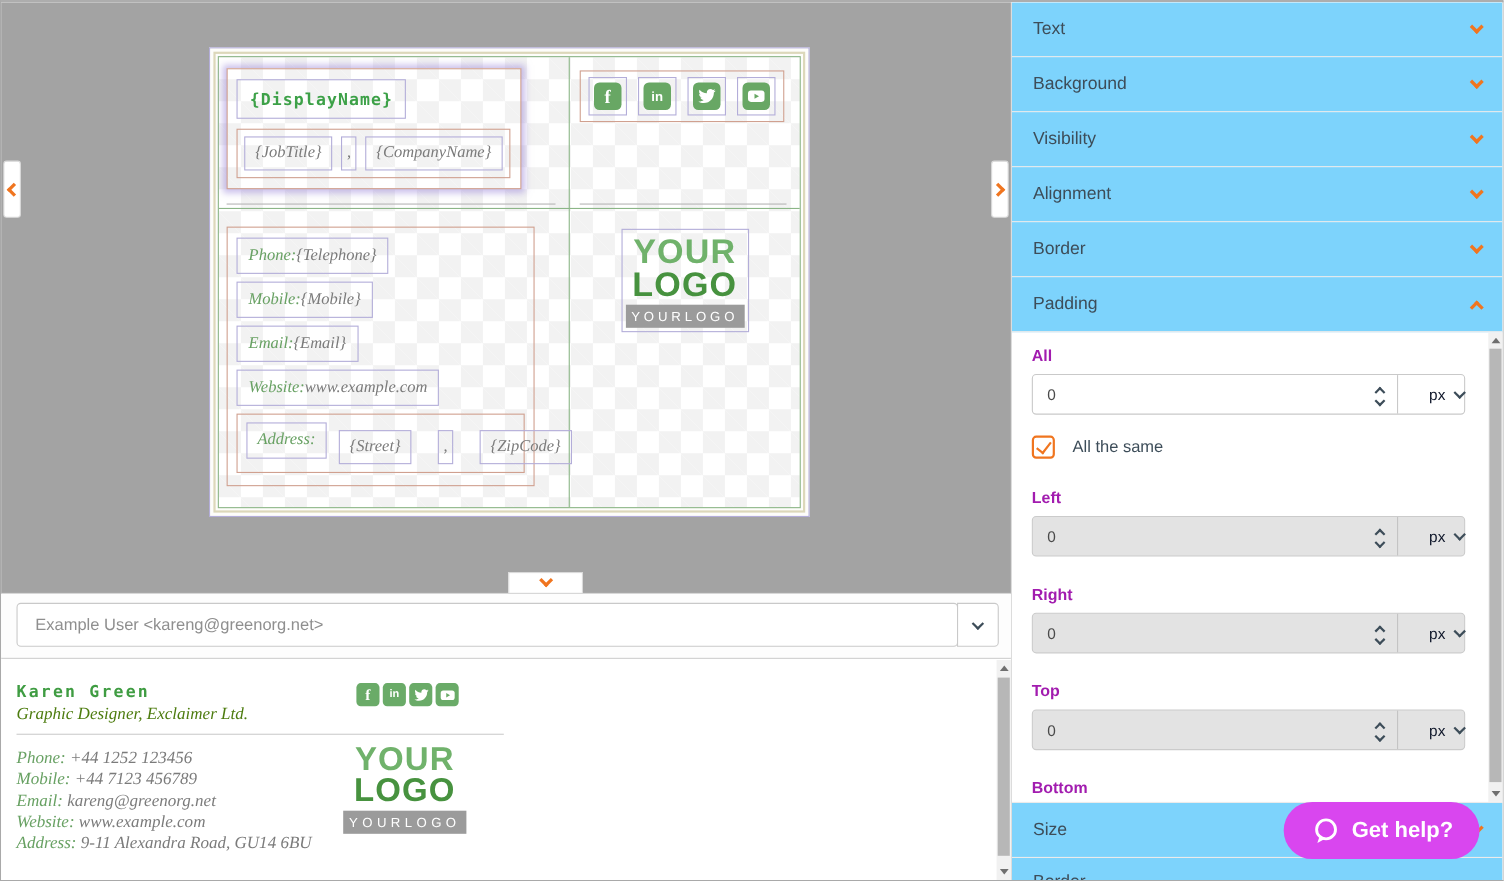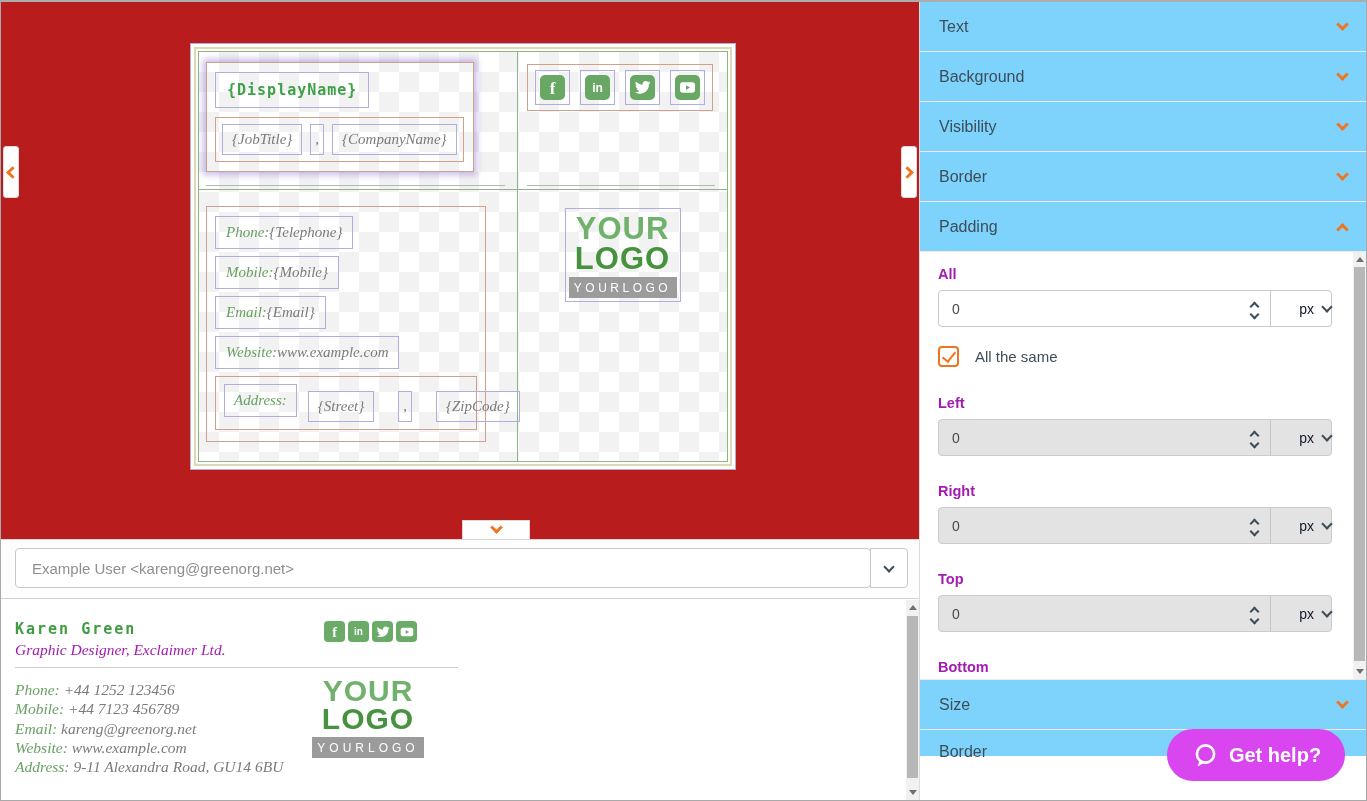--- a/index.html
+++ b/index.html
@@ -10,21 +10,21 @@
     background:#fff;
   }
   .window {
     width:1367px; height:801px;
     border:1px solid #a9a9a9; border-top:2px solid #adadad;
     display:flex; position:relative; overflow:hidden; background:#fff;
   }
 
   
   .left-col { width:919px; border-right:1px solid #dcdcdc; display:flex; flex-direction:column; }
-  .canvas { height:538px; background:#b91c1c; position:relative; border-bottom:1px solid #d7d7d7; }
+  .canvas { height:538px; background:#a3a3a3; position:relative; border-bottom:1px solid #d7d7d7; }
 
   
   .tpl { position:absolute; left:189px; top:41px; width:546px; height:427px;
          border:1px solid #b3add9; padding:3px; background:#fdfdfa; }
   .tpl-mid { border:2px solid #dcd8ba; padding:2px; height:100%; }
   .tpl-in {
     border:1px solid #8cb687; height:100%;
     background-color:#fff;
     background-image:
       linear-gradient(45deg,#f2f2f2 25%,transparent 25%,transparent 75%,#f2f2f2 75%),
@@ -95,21 +95,21 @@
              border-radius:4px; background:#fff; display:flex; align-items:center; padding-left:16px;
              font-size:15px; color:#8f8f8f; }
   .sel-chev { position:absolute; left:869px; top:8px; width:38px; height:40px; border:1px solid #c9c9c9;
               border-radius:0 4px 4px 0; background:#fff; display:flex; align-items:center; justify-content:center; }
 
   
   .preview-pane { flex:1; background:#fff; border-top:1px solid #cfcfcf; position:relative; overflow:hidden; }
   .pv-name { position:absolute; left:14px; top:21px; font-family:"DejaVu Sans Mono",monospace; font-weight:bold;
              font-size:15px; letter-spacing:2px; color:#3f9c42; }
   .pv-title { position:absolute; left:14px; top:42px; font-family:"Liberation Serif",serif; font-style:italic;
-              font-size:15.5px; color:#a21caf; }
+              font-size:15.5px; color:#4d7c0f; }
   .pv-icons { position:absolute; left:323px; top:22px; display:flex; gap:3px; }
   .pv-icons .sicon { width:21px; height:21px; border-radius:4px; background:#6aab68; }
   .pv-icons .sicon .fb { font-size:14px; margin-top:2px; }
   .pv-icons .sicon .li { font-size:10px; }
   .pv-hr { position:absolute; left:14px; top:68px; width:443px; border-top:1px solid #ccc; }
   .pv-fields { position:absolute; left:14px; top:81px; font-family:"Liberation Serif",serif; font-style:italic;
                font-size:15.5px; line-height:19.3px; white-space:nowrap; }
   .pv-logo { position:absolute; left:311px; top:78px; width:112px; text-align:center; }
   .pv-logo .logo-l1, .pv-logo .logo-l2 { font-size:30px; }
   .pv-logo .logo-strip { letter-spacing:4px; }
@@ -334,20 +334,26 @@
           <span class="ch down"></span>
         </span>
     </div>
     <div class="sec">
       <span class="sec-label">Visibility</span>
       <span class="chev-wrap">
           <span class="ch down"></span>
         </span>
     </div>
     <div class="sec">
+      <span class="sec-label">Alignment</span>
+      <span class="chev-wrap">
+          <span class="ch down"></span>
+        </span>
+    </div>
+    <div class="sec">
       <span class="sec-label">Border</span>
       <span class="chev-wrap">
           <span class="ch down"></span>
         </span>
     </div>
     <div class="sec">
       <span class="sec-label">Padding</span>
       <span class="chev-wrap">
           <span class="ch up"></span>
         </span>

